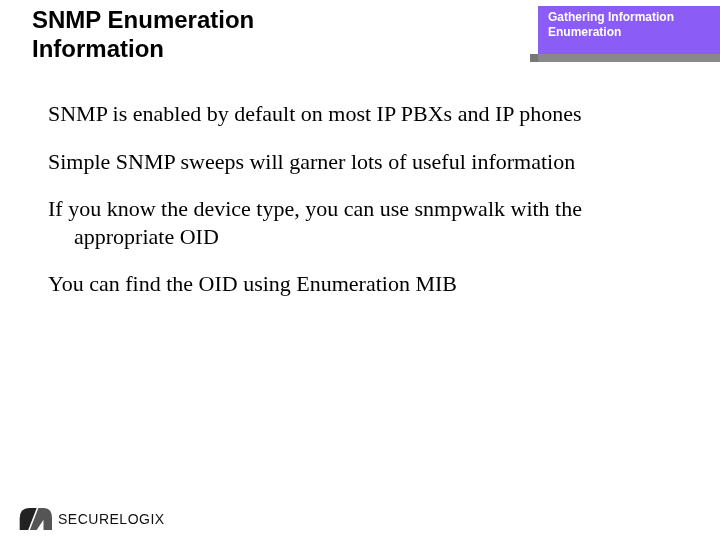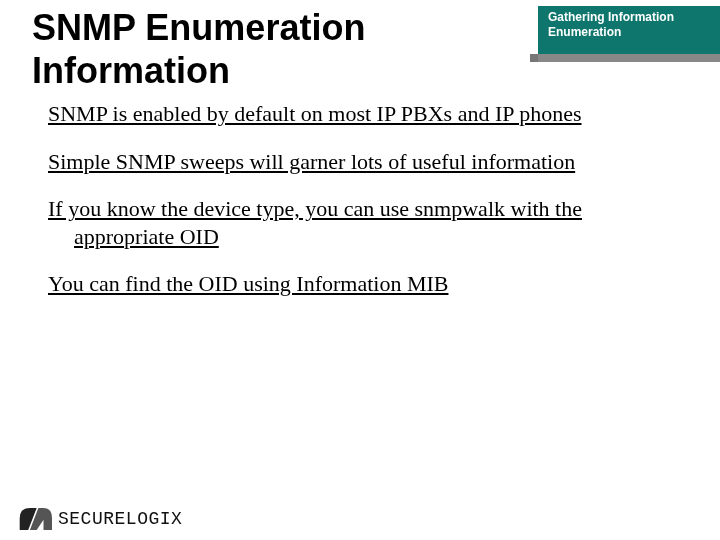--- a/index.html
+++ b/index.html
@@ -1,29 +1,29 @@
 <!DOCTYPE html>
 <html><head>
 <meta charset="utf-8">
 <style>
   * { margin: 0; padding: 0; box-sizing: border-box; }
   html, body { width: 720px; height: 540px; background: #fff; font-family: Georgia, 'Times New Roman', serif; overflow: hidden; }
   .slide { position: relative; width: 720px; height: 540px; }
   .header { position: relative; height: 80px; }
-  .title { position: absolute; left: 32px; top: 6px; font-size: 36px; font-weight: bold; font-family: Verdana, Arial, sans-serif; color: #000; line-height: 1.2; max-width: 420px; }
-  .chapter-tab { position: absolute; right: 0; top: 6px; background: #0f766e; color: #fff; font-family: Verdana, Arial, sans-serif; font-weight: bold; font-size: 12px; padding: 4px 6px 14px 10px; line-height: 1.25; min-width: 182px; margin-left: 8px; }
+  .title { position: absolute; left: 32px; top: 6px; font-size: 24px; font-weight: bold; font-family: Verdana, Arial, sans-serif; color: #000; line-height: 1.2; max-width: 420px; }
+  .chapter-tab { position: absolute; right: 0; top: 6px; background: #8b5cf6; color: #fff; font-family: Verdana, Arial, sans-serif; font-weight: bold; font-size: 12px; padding: 4px 6px 14px 10px; line-height: 1.25; min-width: 182px; margin-left: 8px; }
   .chapter-tab::before { content: ""; position: absolute; left: -14px; top: 0; width: 0; height: 0; border-top: 0 solid transparent; border-bottom: 0 solid transparent; }
   .chapter-tab::after { content: ""; position: absolute; left: -8px; bottom: -8px; width: 8px; height: 8px; background: #777; }
   .tab-notch { position: absolute; left: 0; bottom: -8px; width: 100%; height: 8px; background: #888; }
   .body { padding: 20px 40px 0 48px; }
-  .bullet { font-size: 22px; color: #000; line-height: 1.25; margin-bottom: 20px; text-indent: -26px; padding-left: 26px; font-family: 'Times New Roman', Times, serif; text-decoration: underline; }
+  .bullet { font-size: 22px; color: #000; line-height: 1.25; margin-bottom: 20px; text-indent: -26px; padding-left: 26px; font-family: 'Times New Roman', Times, serif; }
   .footer { position: absolute; left: 0; bottom: 0; width: 100%; height: 48px; }
   .logo-left { position: absolute; left: 18px; bottom: 8px; display: flex; align-items: center; gap: 6px; }
   .logo-left .mark { width: 34px; height: 26px; }
-  .logo-left .word { font-family: Liberation Mono, monospace; font-size: 18px; letter-spacing: 0.5px; color: #111; text-align: center; }
+  .logo-left .word { font-family: Liberation Sans, sans-serif; font-size: 14px; letter-spacing: 0.5px; color: #111; text-align: center; }
   .logo-left .word .sl { font-variant: small-caps; }
   .logo-right { position: absolute; right: 16px; bottom: 8px; text-align: right; }
   .logo-right .tp { font-family: Arial, sans-serif; font-weight: bold; font-size: 20px; letter-spacing: -0.5px; }
   .logo-right .tp .orange { color: #e87400; }
   .logo-right .tp .black { color: #000; }
   .logo-right .sub { font-family: Arial, sans-serif; font-size: 7px; color: #555; display: block; margin-top: -2px; text-align: right; }
 </style>
 </head>
 <body>
 
@@ -38,21 +38,21 @@
       <span>Gathering Information</span><br>
       <span>Enumeration</span>
       <div class="tab-notch"></div>
     </div>
   </div>
 
   <div class="body">
     <p class="bullet">SNMP is enabled by default on most IP PBXs and IP phones</p>
     <p class="bullet">Simple SNMP sweeps will garner lots of useful information</p>
     <p class="bullet">If you know the device type, you can use snmpwalk with the appropriate OID</p>
-    <p class="bullet">You can find the OID using Information MIB</p>
+    <p class="bullet">You can find the OID using Enumeration MIB</p>
   </div>
 
   <div class="footer">
     <div class="logo-left">
       <svg class="mark" viewBox="0 0 40 30">
         <path d="M2 28 L2 14 Q2 2 14 2 L22 2 L12 28 Z" fill="#222"></path>
         <path d="M14 28 L24 2 L30 2 Q40 2 40 14 L40 28 L30 28 L30 16 L22 28 Z" fill="#555"></path>
       </svg>
       <span class="word">
         <span>S</span><span class="sl">ECURE</span><span>L</span><span class="sl">OGIX</span>

